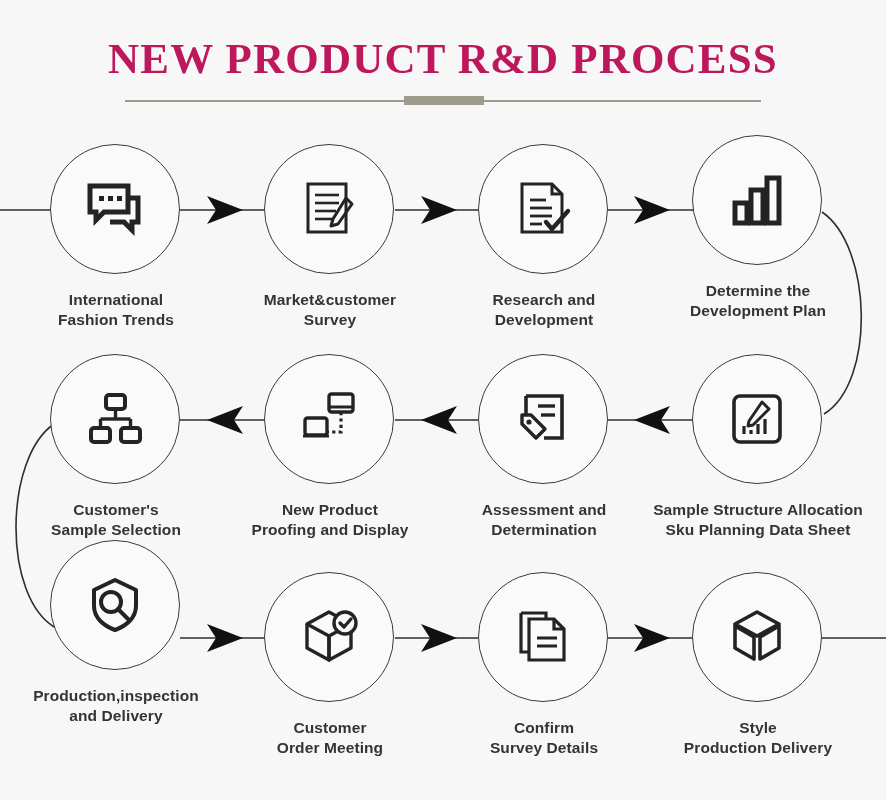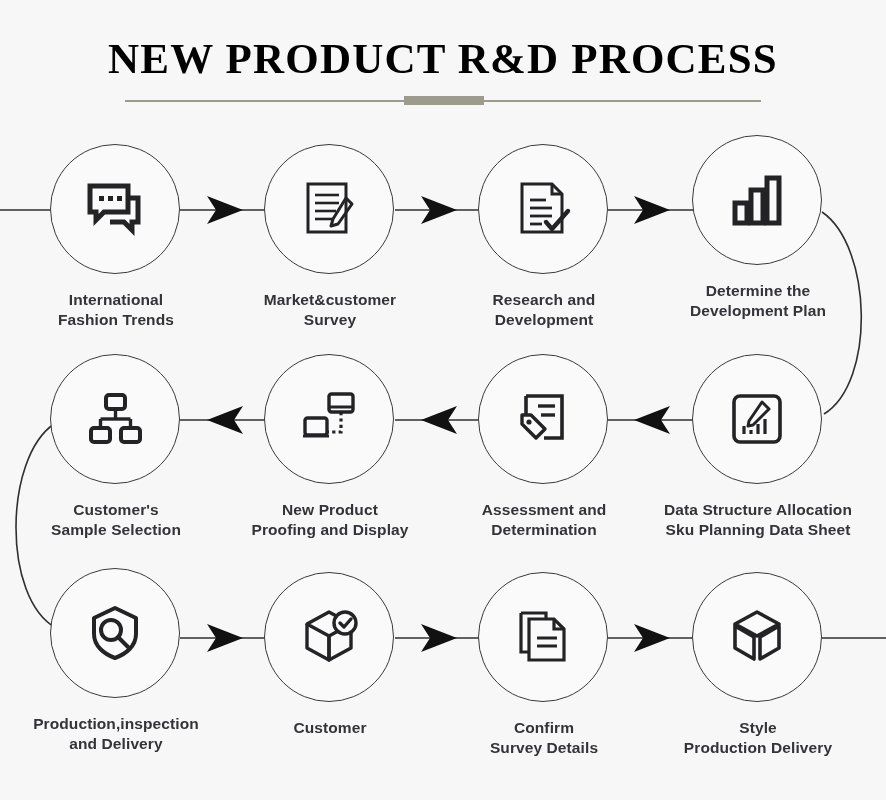--- a/index.html
+++ b/index.html
@@ -27,21 +27,21 @@
     top: 36px;
     left: 0;
     width: 886px;
     text-align: center;
   }
   .title-text {
     font-family: "Liberation Serif", "DejaVu Serif", serif;
     font-weight: bold;
     font-size: 43px;
     letter-spacing: 1.2px;
-    color: #000000;
+    color: #be185d;
     line-height: 1.05;
     white-space: nowrap;
   }
   .divider-wrap {
     position: relative;
     width: 636px;
     height: 12px;
     margin: 14px auto 0 auto;
   }
   .divider-line {
@@ -291,26 +291,26 @@
         <path d="M36 14 L43 21 L27 37 L22 38 L23 33 Z" fill="none" stroke="#232326" stroke-width="3" stroke-linejoin="round"></path>
         <g stroke="#232326" stroke-width="3.2" stroke-linecap="butt">
           <line x1="18" y1="46" x2="18" y2="38"></line>
           <line x1="25" y1="46" x2="25" y2="42"></line>
           <line x1="32" y1="46" x2="32" y2="36"></line>
           <line x1="39" y1="46" x2="39" y2="31"></line>
         </g>
       </svg>
     </div>
     <div class="node-label">
-      <span>Data Structure Allocation</span>
+      <span>Sample Structure Allocation</span>
       <span>Sku Planning Data Sheet</span>
     </div>
   </div>
 
-  <div class="node" style="left:50px; top:568px;">
+  <div class="node" style="left:50px; top:540px;">
     <div class="circle">
       <svg width="62" height="62" viewBox="0 0 62 62">
         <path d="M31 6 L52 16 V32 C52 44 42 52 31 56 C20 52 10 44 10 32 V16 Z" fill="none" stroke="#232326" stroke-width="4" stroke-linejoin="round"></path>
         <circle cx="27" cy="28" r="10" fill="none" stroke="#232326" stroke-width="4"></circle>
         <line x1="34" y1="35" x2="45" y2="46" stroke="#232326" stroke-width="4" stroke-linecap="round"></line>
       </svg>
     </div>
     <div class="node-label">
       <span>Production,inspection</span>
       <span>and Delivery</span>
@@ -322,20 +322,21 @@
       <svg width="62" height="62" viewBox="0 0 62 62">
         <path d="M31 6 L53 18 L31 30 L9 18 Z" fill="none" stroke="#232326" stroke-width="3.4" stroke-linejoin="round"></path>
         <path d="M9 18 V42 L31 54 V30" fill="none" stroke="#232326" stroke-width="3.4" stroke-linejoin="round"></path>
         <path d="M31 30 V54 L53 42 V18" fill="none" stroke="#232326" stroke-width="3.4" stroke-linejoin="round"></path>
         <circle cx="47" cy="17" r="11" fill="#fafafa" stroke="#232326" stroke-width="3.4"></circle>
         <path d="M42 17 L46 21 L53 13" fill="none" stroke="#232326" stroke-width="3.4" stroke-linecap="round" stroke-linejoin="round"></path>
       </svg>
     </div>
     <div class="node-label">
       <span>Customer</span>
+      <span>Order Meeting</span>
     </div>
   </div>
 
   <div class="node" style="left:478px; top:572px;">
     <div class="circle">
       <svg width="62" height="62" viewBox="0 0 62 62">
         <path d="M9 7 H34 V12" fill="none" stroke="#232326" stroke-width="3.2"></path>
         <path d="M9 7 V46 H16" fill="none" stroke="#232326" stroke-width="3.2"></path>
         <path d="M17 13 H42 L52 23 V54 H17 Z" fill="none" stroke="#232326" stroke-width="3.2" stroke-linejoin="miter"></path>
         <path d="M42 13 V23 H52" fill="none" stroke="#232326" stroke-width="3.2"></path>

